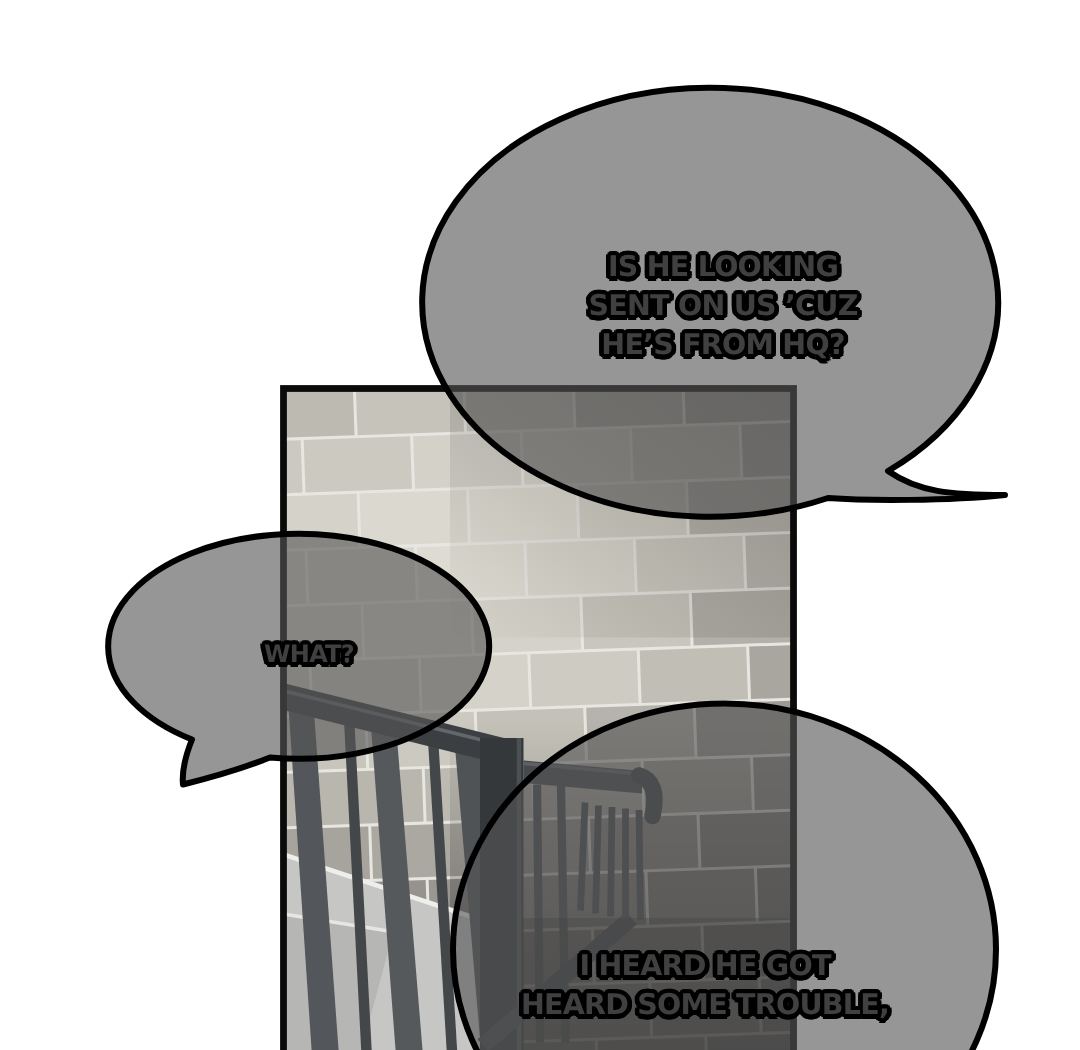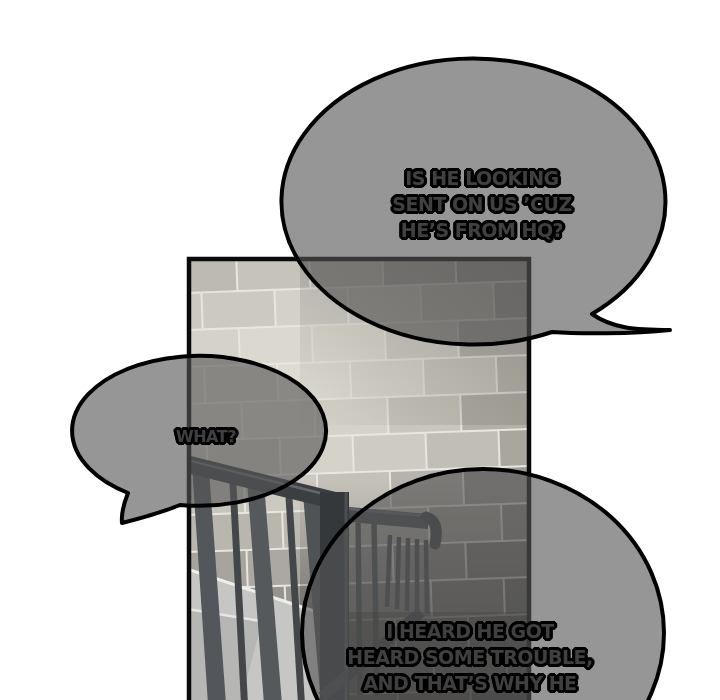--- a/index.html
+++ b/index.html
@@ -228,16 +228,15 @@
     <span class="line">HE’S FROM HQ?</span>
   </div>
 
   <div class="btext" id="bt-left">
     <span class="line">WHAT?</span>
   </div>
 
   <div class="btext" id="bt-bottom">
     <span class="line">I HEARD HE GOT</span>
     <span class="line">HEARD SOME TROUBLE,</span>
-    <span class="line">AND THAT’S WHY HE</span>
   </div>
 
 </div>
 
 </body></html>

